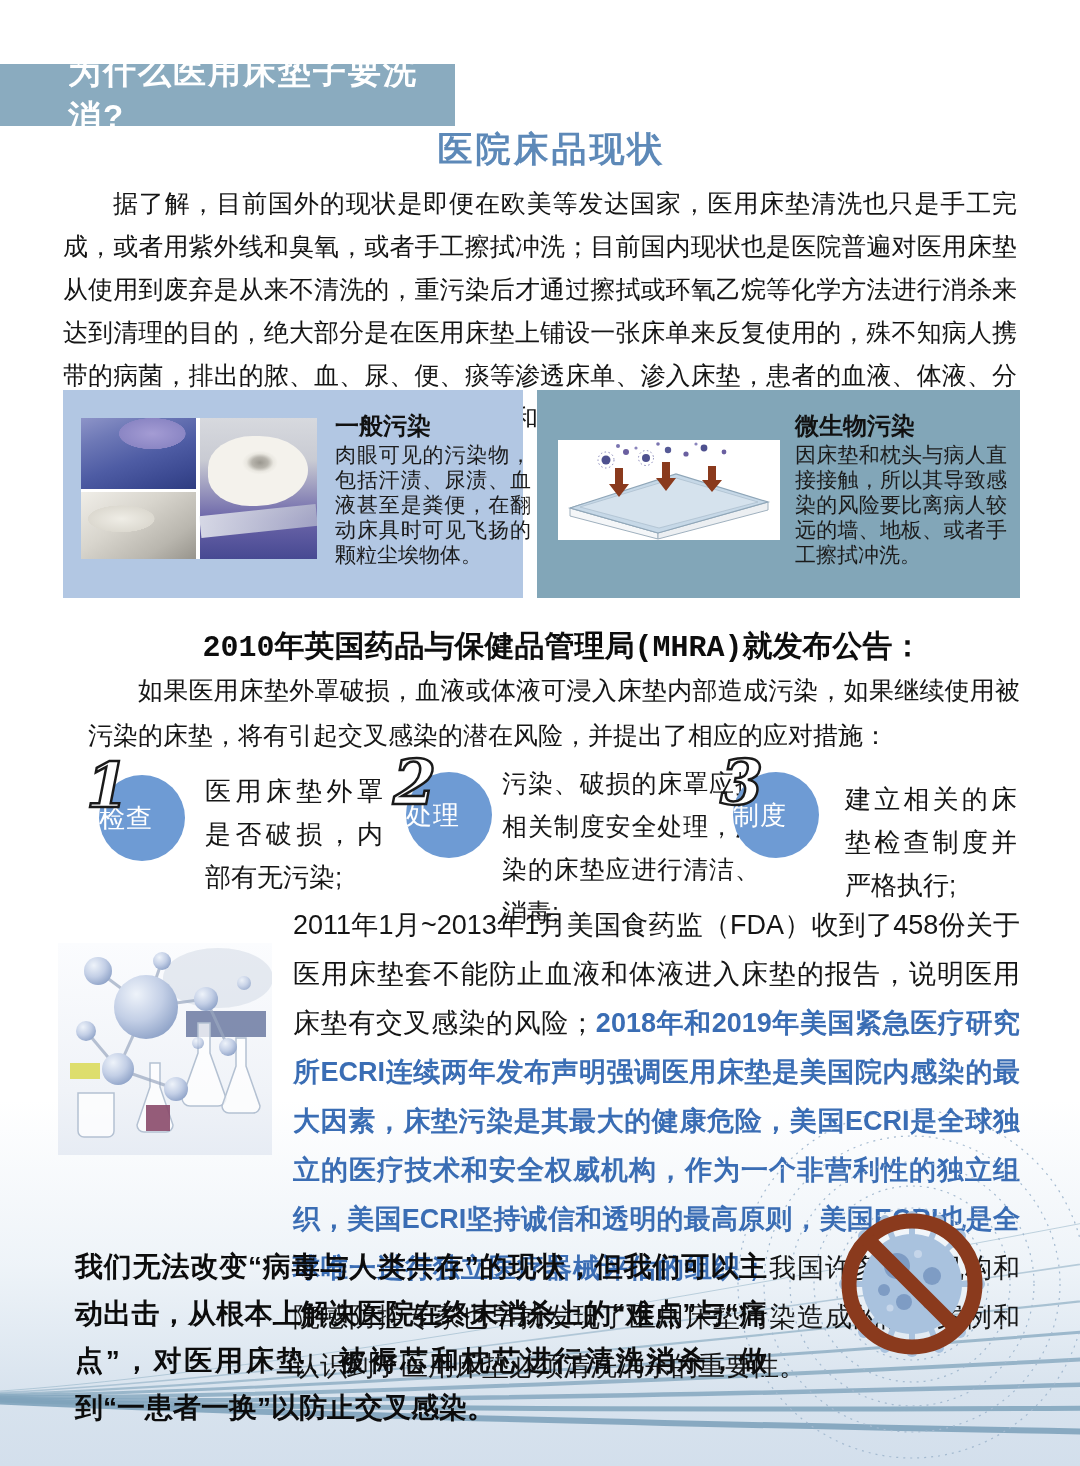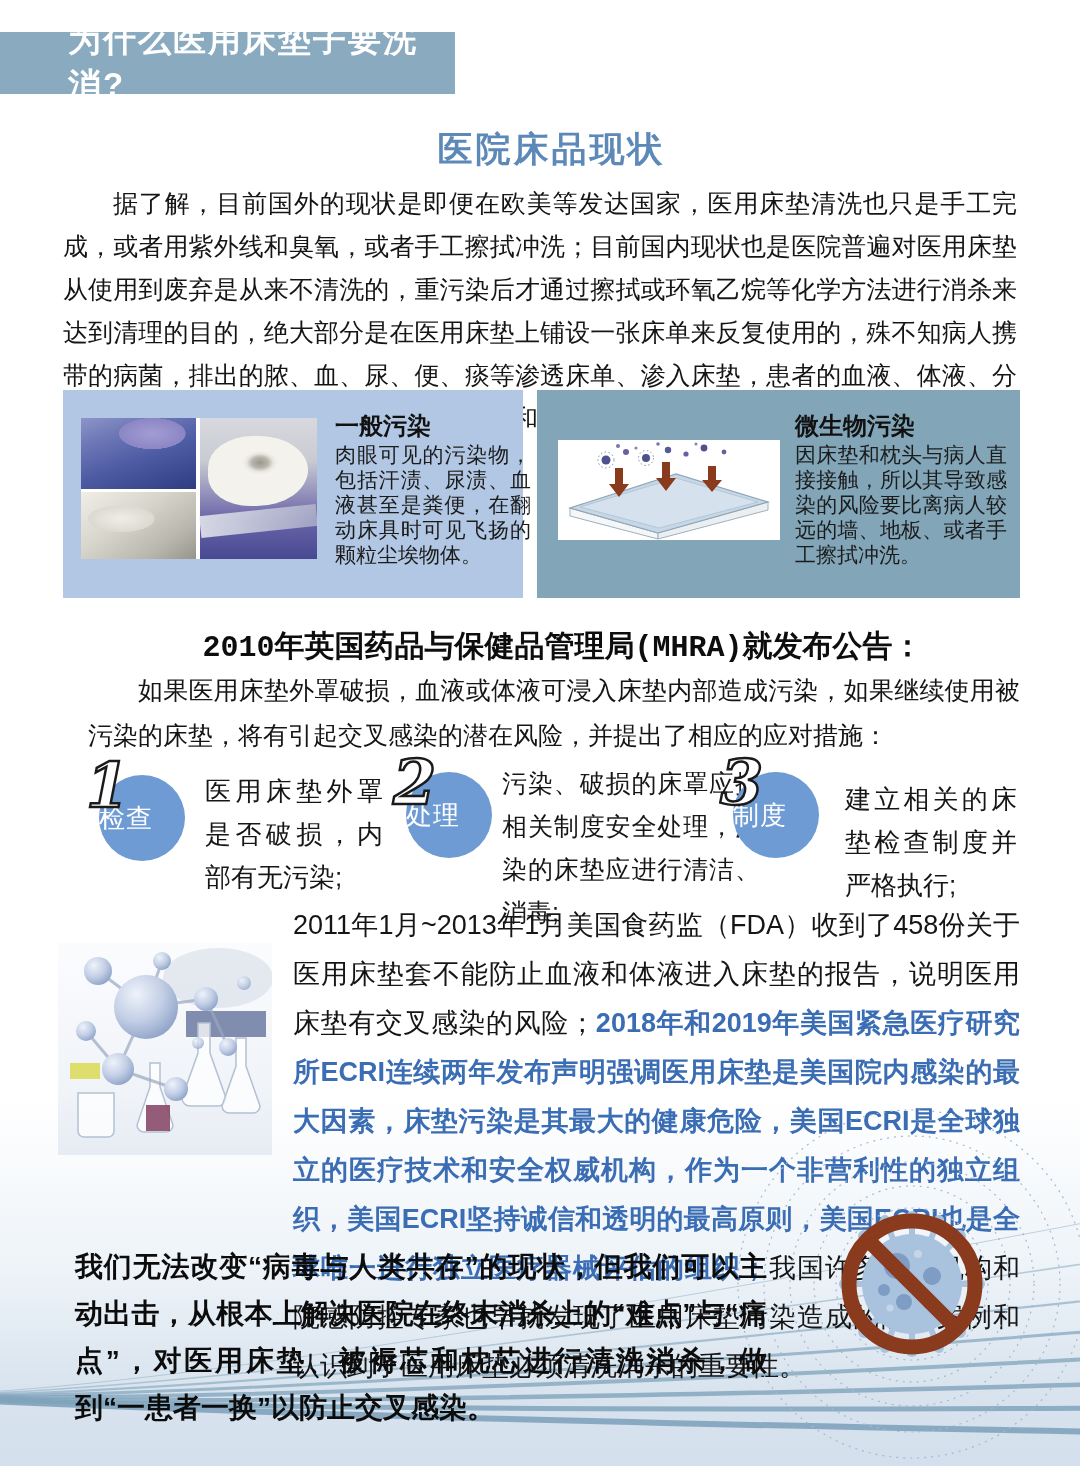--- a/index.html
+++ b/index.html
@@ -3,21 +3,21 @@
 <meta charset="utf-8">
 <style>
   html,body{margin:0;padding:0;background:#ffffff;}
   #page{
     position:relative;width:1080px;height:1466px;overflow:hidden;background:#ffffff;
     font-family:"Liberation Sans","DejaVu Sans",sans-serif;color:#151515;
   }
   .abs{position:absolute;}
   
   .header-bar{
-    left:0;top:32px;width:455px;height:62px;background:#8aabbf;
+    left:0;top:64px;width:455px;height:62px;background:#8aabbf;
     display:flex;align-items:center;padding-left:68px;box-sizing:border-box;z-index:2;
   }
   .header-bar .t{font-size:33px;font-weight:bold;color:#ffffff;letter-spacing:2px;}
   
   .section-title{
     left:34px;top:126px;width:1035px;text-align:center;font-size:35px;font-weight:bold;
     color:#5d89b8;letter-spacing:3px;z-index:2;
   }
   
   .intro{

